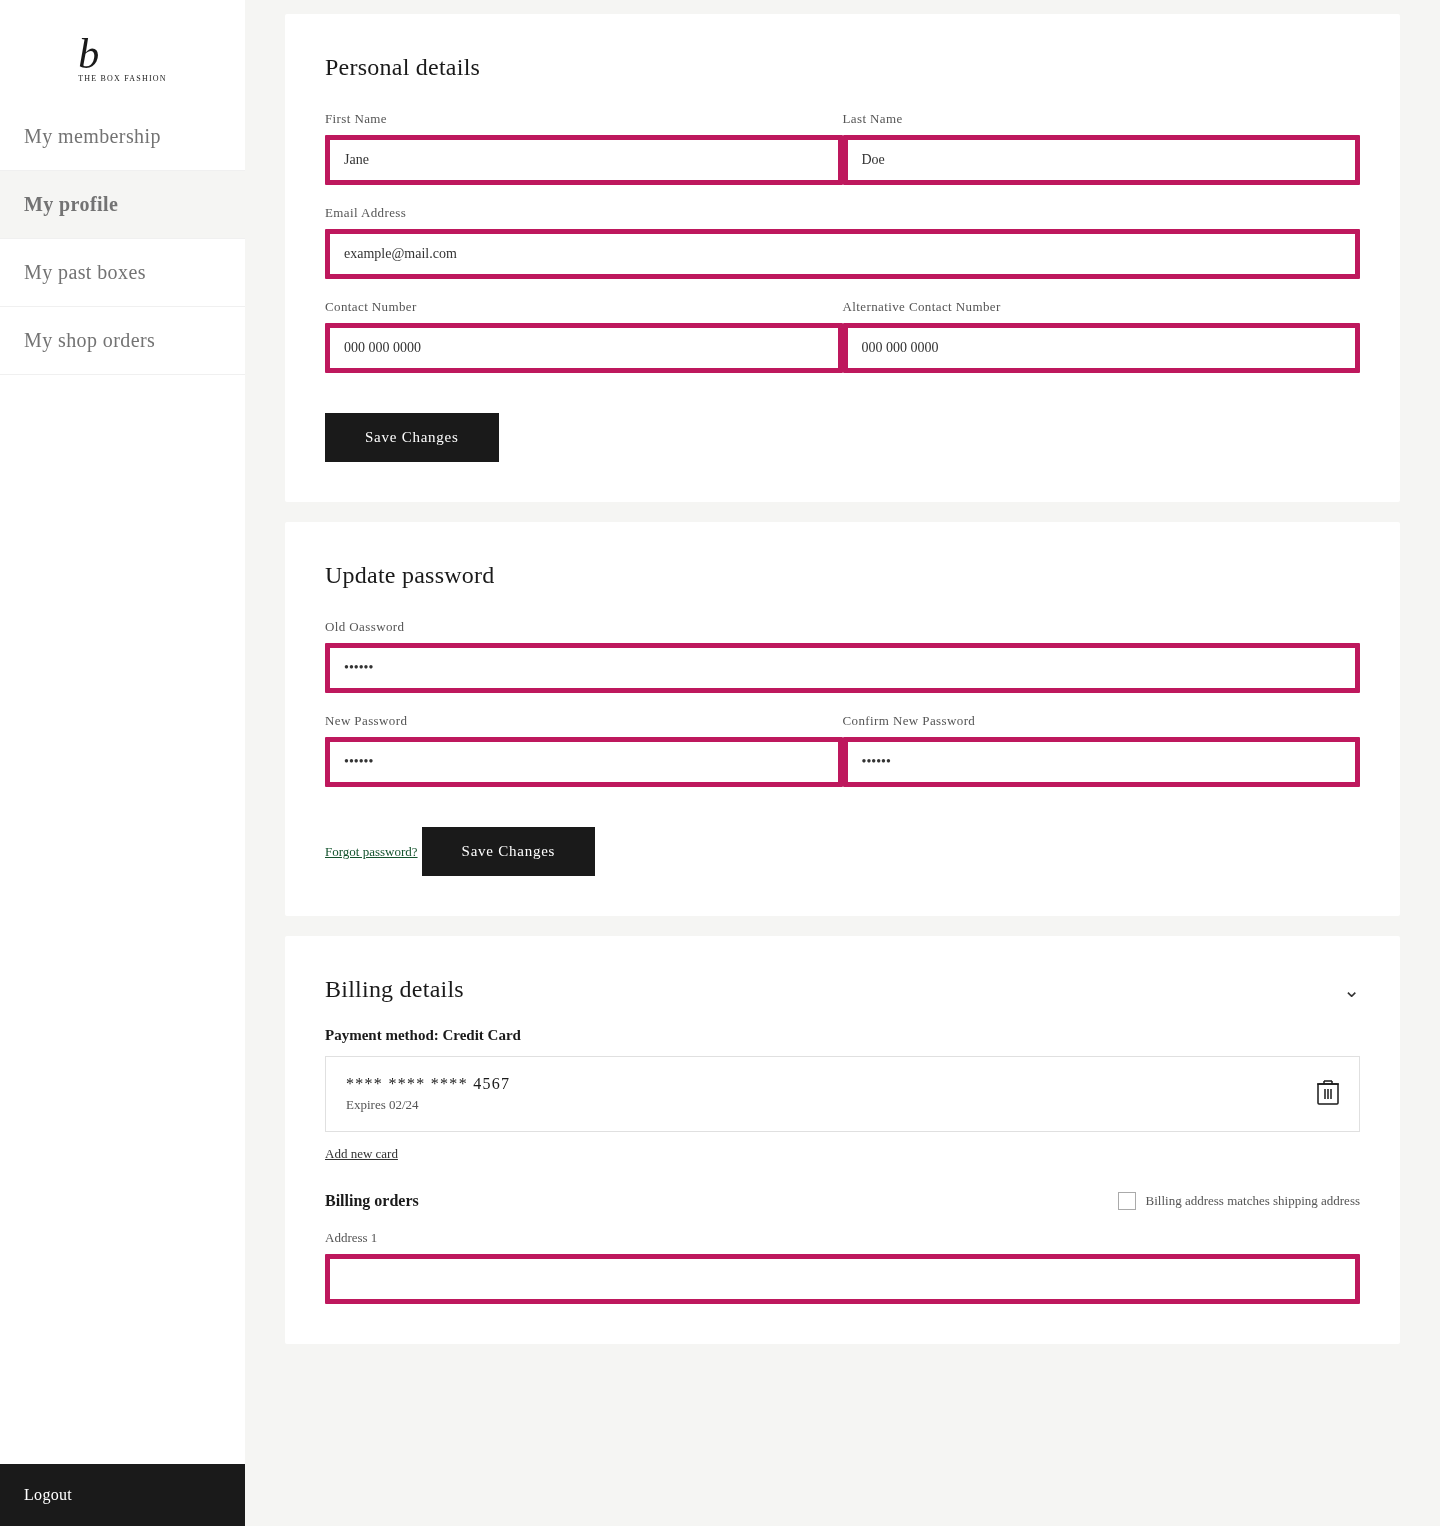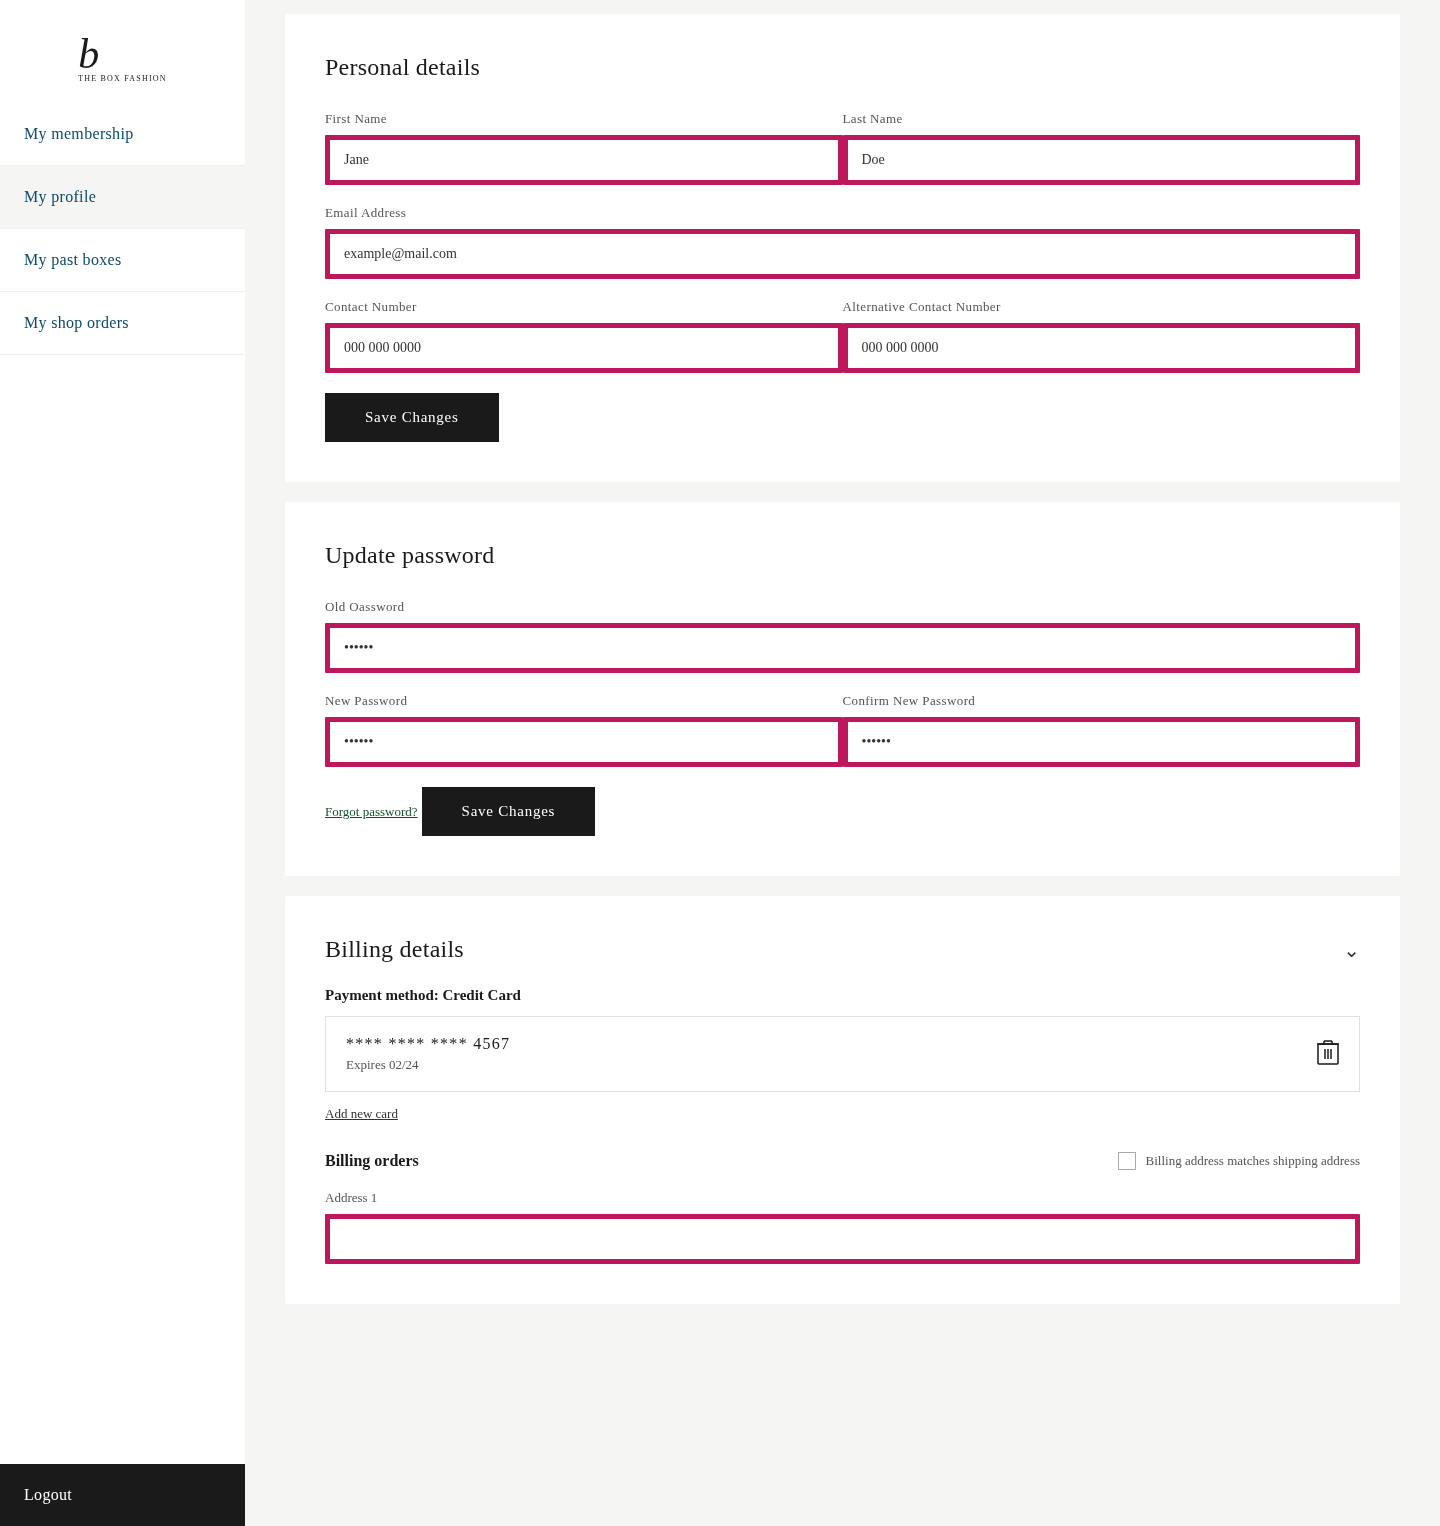--- a/index.html
+++ b/index.html
@@ -35,30 +35,30 @@
     }
 
     .sidebar-nav {
       flex: 1;
       display: flex;
       flex-direction: column;
     }
 
     .nav-item {
       padding: 22px 24px;
-      font-size: 16px;
-      color: #0c4a6e;
+      font-size: 20px;
+      color: #737373;
       cursor: pointer;
       border-bottom: 1px solid #f0f0f0;
       letter-spacing: 0.02em;
     }
 
     .nav-item.active {
       background-color: #f5f5f3;
-      font-weight: 400;
+      font-weight: 700;
     }
 
     .sidebar-logout {
       background-color: #1a1a1a;
       color: #ffffff;
       padding: 22px 24px;
       font-size: 16px;
       cursor: pointer;
       letter-spacing: 0.02em;
     }
@@ -119,20 +119,21 @@
 
     
     .save-btn {
       background-color: #1a1a1a;
       color: #ffffff;
       border: none;
       padding: 16px 40px;
       font-size: 15px;
       cursor: pointer;
       letter-spacing: 0.05em;
+      margin-top: 20px;
       font-family: inherit;
     }
 
     
     .forgot-link {
       font-size: 13px;
       color: #14532d;
       text-decoration: underline;
       cursor: pointer;
       margin-top: 16px;

